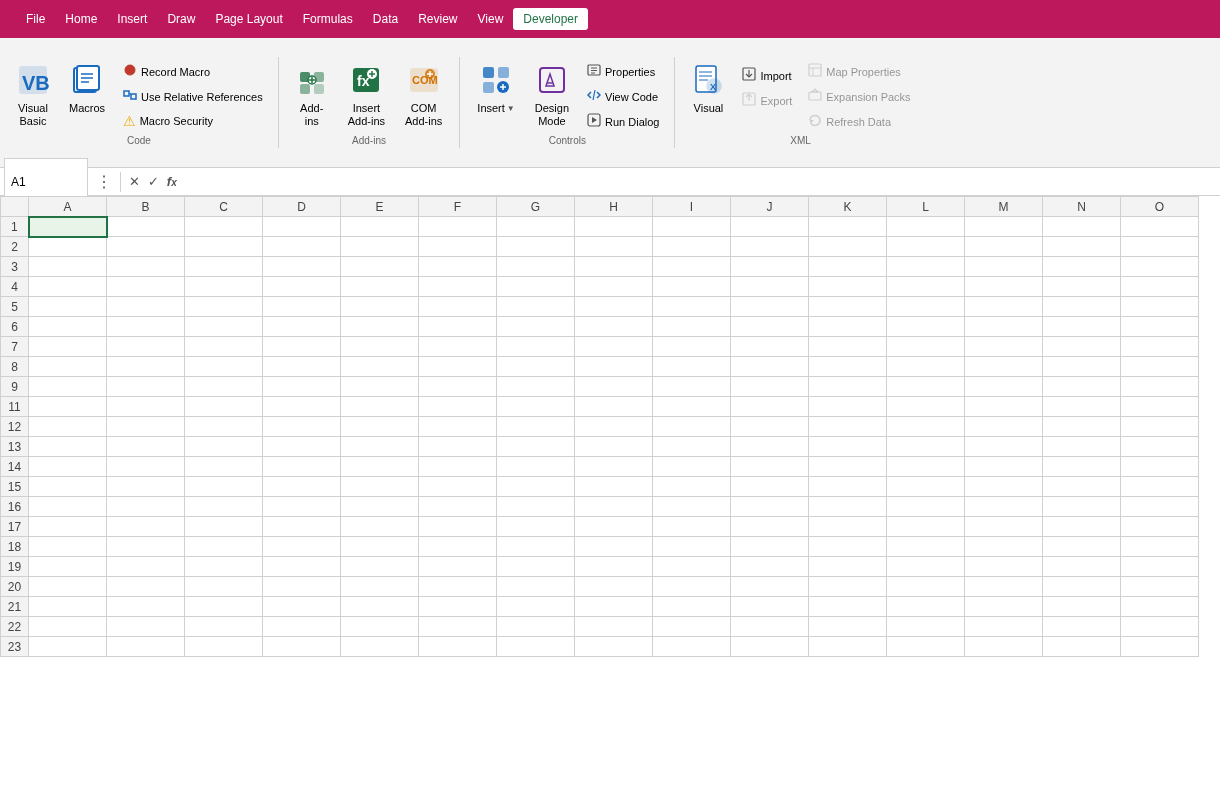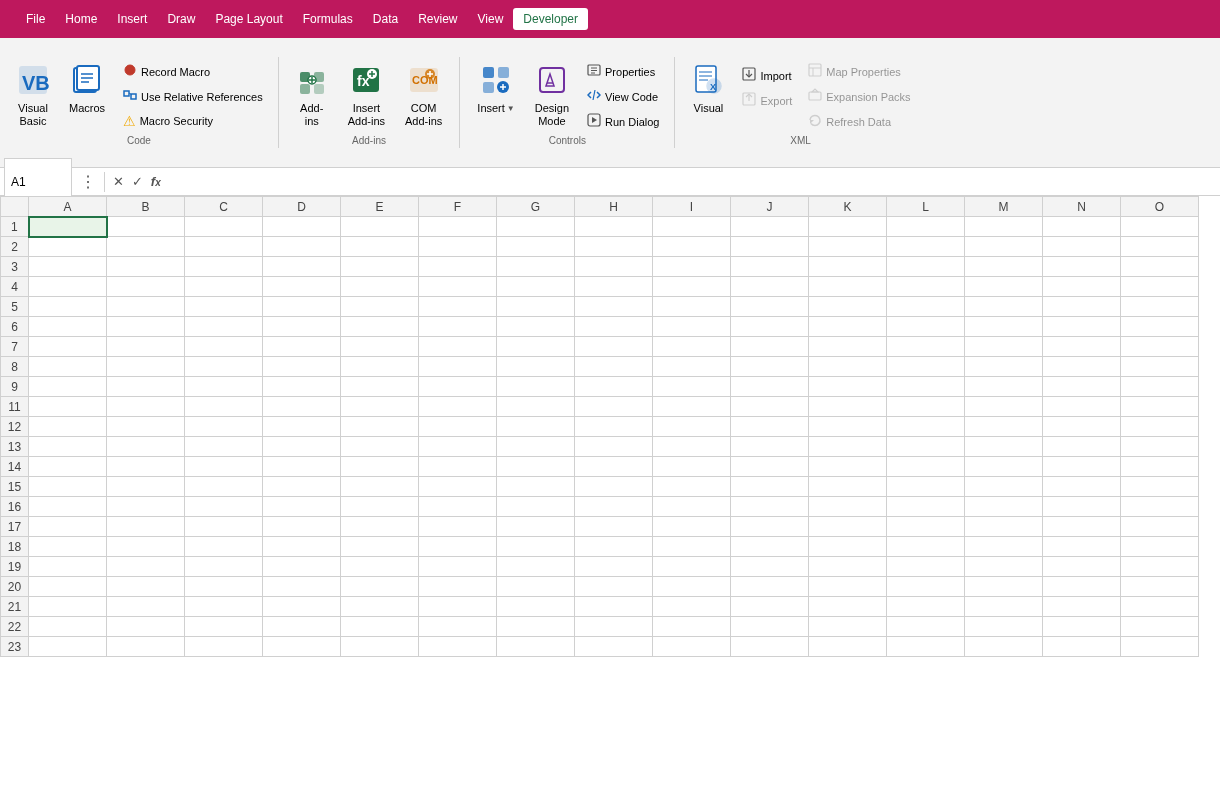--- a/index.html
+++ b/index.html
@@ -120,21 +120,21 @@
     
     .formula-bar {
       display: flex;
       align-items: center;
       height: 28px;
       border-bottom: 1px solid #d0d0d0;
       background: #fff;
       padding: 0 4px;
     }
     .cell-ref-box {
-      width: 68px;
+      width: 84px;
       border: 1px solid #d0d0d0;
       padding: 16px 6px;
       font-size: 12px;
       margin-right: 4px;
     }
     .formula-bar-divider {
       width: 1px;
       height: 20px;
       background: #d0d0d0;
       margin: 0 4px;

